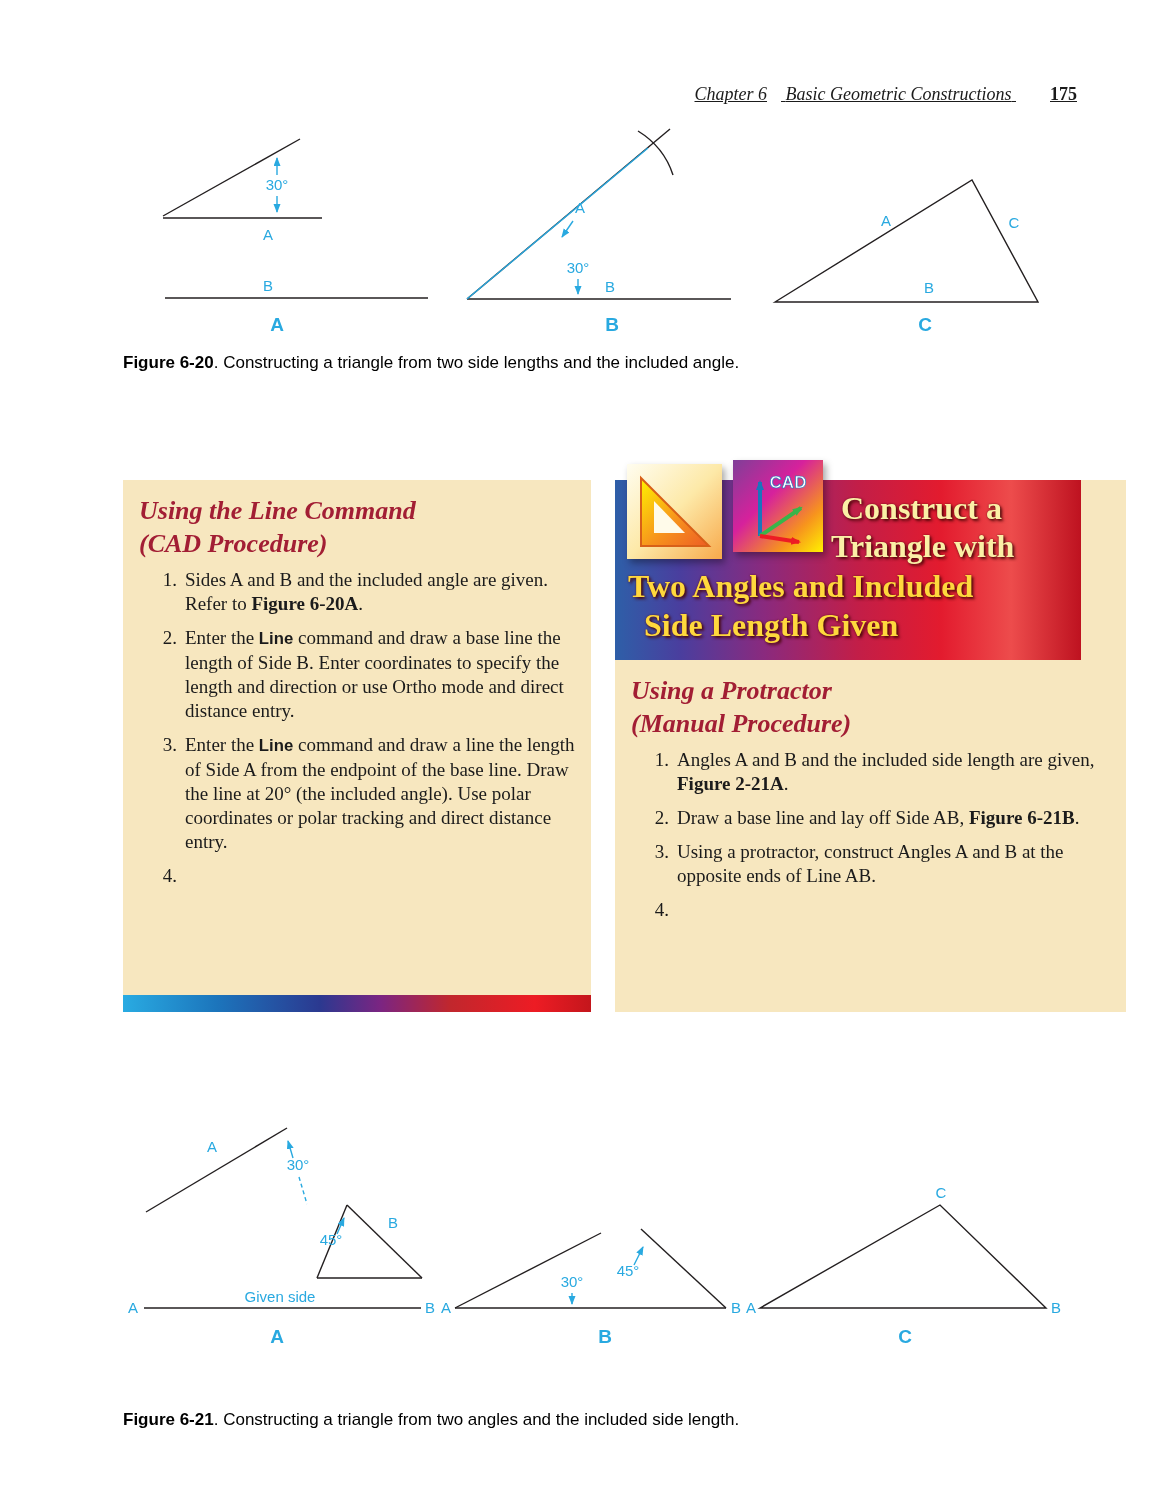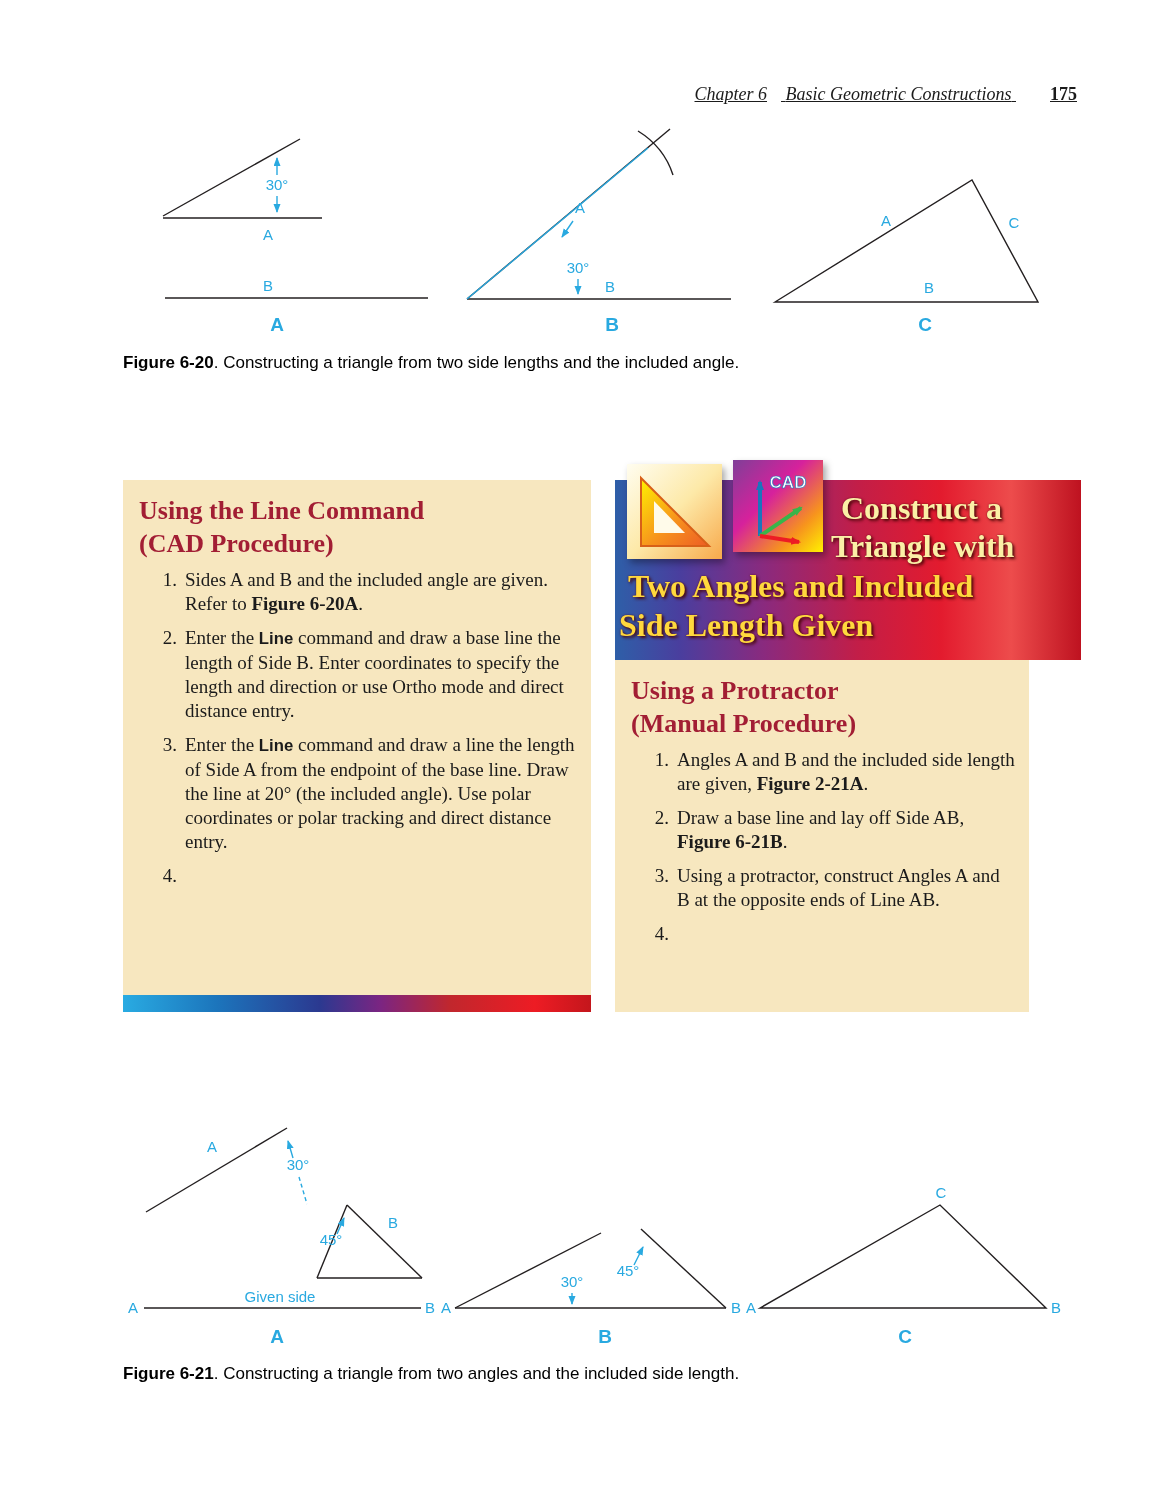--- a/index.html
+++ b/index.html
@@ -24,32 +24,32 @@
   .blk { stroke:#231F20; stroke-width:1.4; fill:none; }
   .cyn { stroke:#29A9E0; stroke-width:1.4; fill:none; }
   .lbl { font-family:"Liberation Sans",sans-serif; font-size:15px; fill:#29A9E0; }
   .biglbl { font-family:"Liberation Sans",sans-serif; font-size:19px; font-weight:bold; fill:#29A9E0; }
 
   .caption {
     position:absolute; left:123px; width:860px;
     font-family:"Liberation Sans",sans-serif; font-size:17px; color:#000;
   }
   #cap20 { top:353px; }
-  #cap21 { top:1364px; }
+  #cap21 { top:1410px; }
   .caption b { font-weight:bold; }
 
   
   .panel {
     position:absolute; top:480px; height:532px; background:#F7E7BF;
   }
   #left-panel  { left:123px; width:468px; }
-  #right-panel { left:615px; width:414px; }
+  #right-panel { left:615px; width:511px; }
 
   .panel h2 {
-    margin:14px 16px 8px 16px; font-weight:bold;
+    margin:14px 16px 8px 16px; font-style:italic; font-weight:bold;
     font-size:26px; line-height:33px; color:#A21E34;
     font-family:"Liberation Serif", serif;
   }
   .steps { margin-top:4px; }
   .step {
     position:relative; padding:0 12px 0 62px; margin-bottom:10px;
     font-size:19px; line-height:24px;
   }
   .step .num { position:absolute; left:26px; width:28px; text-align:right; }
   .seg-bold { font-weight:bold; }
@@ -68,21 +68,21 @@
   .banner-line {
     position:absolute; font-family:"Liberation Serif",serif; font-weight:bold;
     font-size:32px; white-space:nowrap;
     text-shadow:2px 2px 3px rgba(70,5,5,0.9), 0 0 2px rgba(90,10,20,0.8);
   }
   .bl-pale { color:#FBF0A6; }
   .bl-gold { color:#FFD83D; }
   #bline1 { left:226px; top:10px; }
   #bline2 { left:216px; top:48px; }
   #bline3 { left:13px;  top:88px; }
-  #bline4 { left:4px;  top:127px; }
+  #bline4 { left:29px;  top:127px; }
 
   .icon-tile {
     position:absolute; box-shadow:3px 4px 7px rgba(0,0,0,0.35);
   }
   #tri-tile { left:12px; top:-16px; width:95px; height:95px; }
   #cad-tile { left:118px; top:-20px; width:90px; height:92px; }
 </style>
 </head>
 <body>
 

